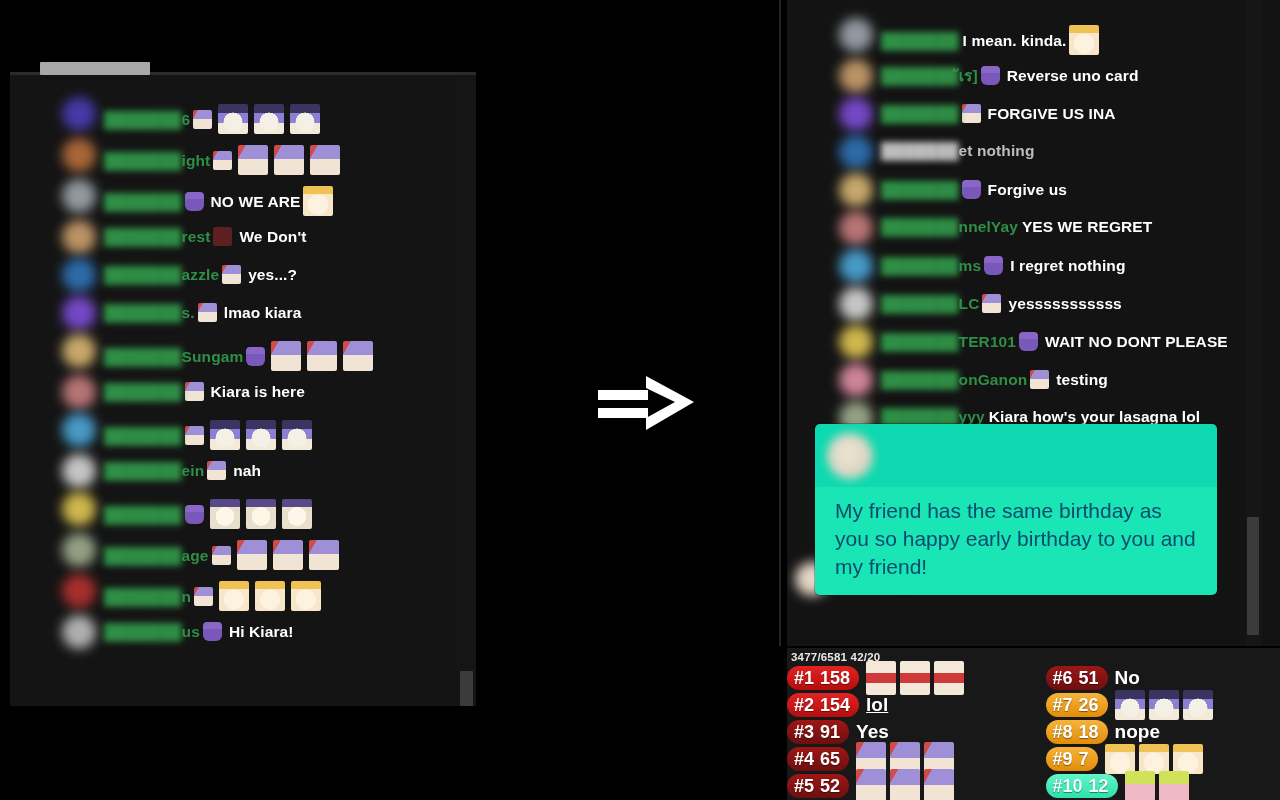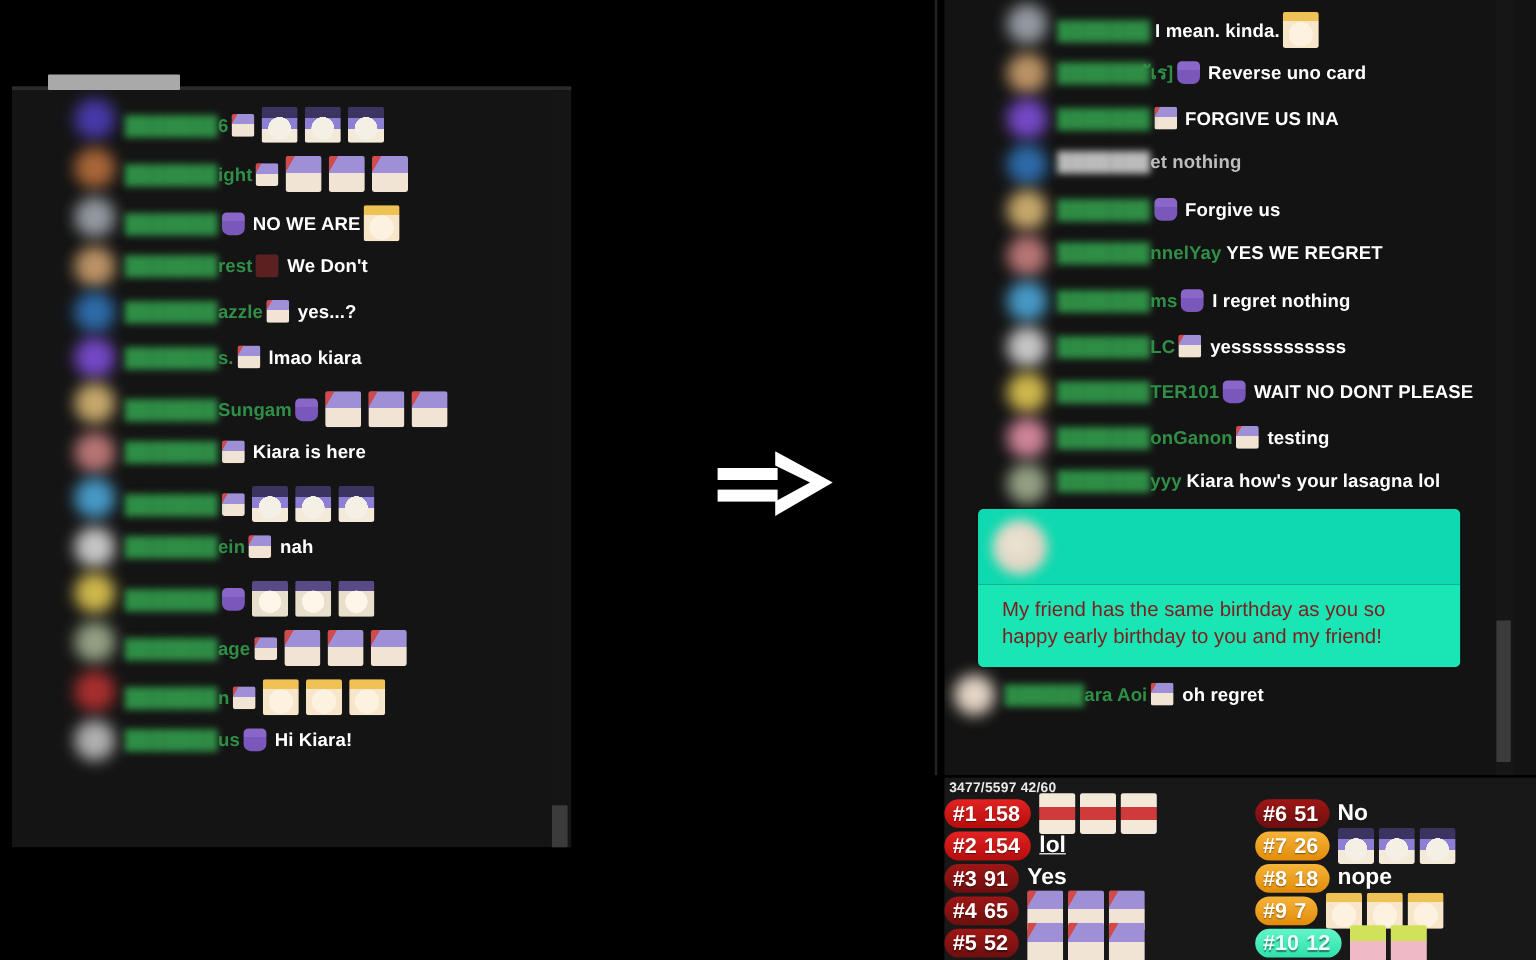--- a/index.html
+++ b/index.html
@@ -10,21 +10,21 @@
     overflow: hidden;
   }
   .stage { position: relative; width: 1280px; height: 800px; background:#000; }
 
   
   .chat-panel {
     position: absolute;
     background: #121212;
     overflow: hidden;
   }
-  .chat-list { position: absolute; left:0; right:0; top:1px;padding-left:44px; }
+  .chat-list { position: absolute; left:0; right:0; top:16px;padding-left:44px; }
   .msg {
     display: flex;
     align-items: flex-start;
     padding: 2px 6px 2px 8px;
     min-height: 36px;
     line-height: 1.18;
   }
   .avatar {
     flex: 0 0 auto;
     width: 34px; height: 34px;
@@ -131,22 +131,22 @@
     width: 46px; height: 46px; border-radius: 50%;
     background: radial-gradient(circle at 45% 45%, #efe6d6, #cfc6b4);
     filter: blur(5px);
     flex: 0 0 auto;
   }
   .sc-meta { margin-left: 12px; filter: blur(4px); }
   .sc-name { font-size: 14px; font-weight: 700; color: #0a6f5c; letter-spacing:.5px; }
   .sc-sub  { font-size: 17px; font-weight: 700; color: #0b7a64; margin-top: 4px; }
   .sc-body {
     background: #19e6b4;
-    color: #7f1d1d;
-    font-size: 17px;
+    color: #0c4a6e;
+    font-size: 21px;
     line-height: 1.33;
     padding: 10px 18px 14px 20px;
     font-weight: 400;
   }
 
   
   .arrow { position: absolute; left: 598px; top: 378px; width: 96px; height: 50px; }
   .arrow .bar {
     position: absolute; left: 0; width: 50px; height: 10px; background: #fff;
   }
@@ -354,21 +354,21 @@
       <div class="sc-avatar"></div>
       <div class="sc-meta">
         <div class="sc-name">&nbsp;&nbsp;&nbsp;&nbsp;&nbsp;&nbsp;&nbsp;&nbsp;&nbsp;&nbsp;&nbsp;&nbsp;&nbsp;&nbsp;</div>
         <div class="sc-sub">&nbsp;&nbsp;&nbsp;&nbsp;&nbsp;&nbsp;&nbsp;&nbsp;&nbsp;</div>
       </div>
     </div>
     <div class="sc-body">My friend has the same birthday as you so happy early birthday to you and my friend!</div>
   </div>
 
   <div id="leaderboard">
-    <div class="lb-stats">3477/5597 42/60</div>
+    <div class="lb-stats">3477/6581 42/20</div>
     <div class="lb-cols">
       <div class="lb-col left" id="lb-left">
           <div class="lb-row">
             <div class="lb-pill" style="background: linear-gradient(rgb(227, 34, 34), rgb(181, 13, 13)); color: rgb(255, 255, 255);">
               <span class="rank">#1</span>
               <span class="count">158</span>
             </div>
             <div class="lb-val">
               <span class="lb-em e-popcorn tall"></span>
               <span class="lb-em e-popcorn tall"></span>

